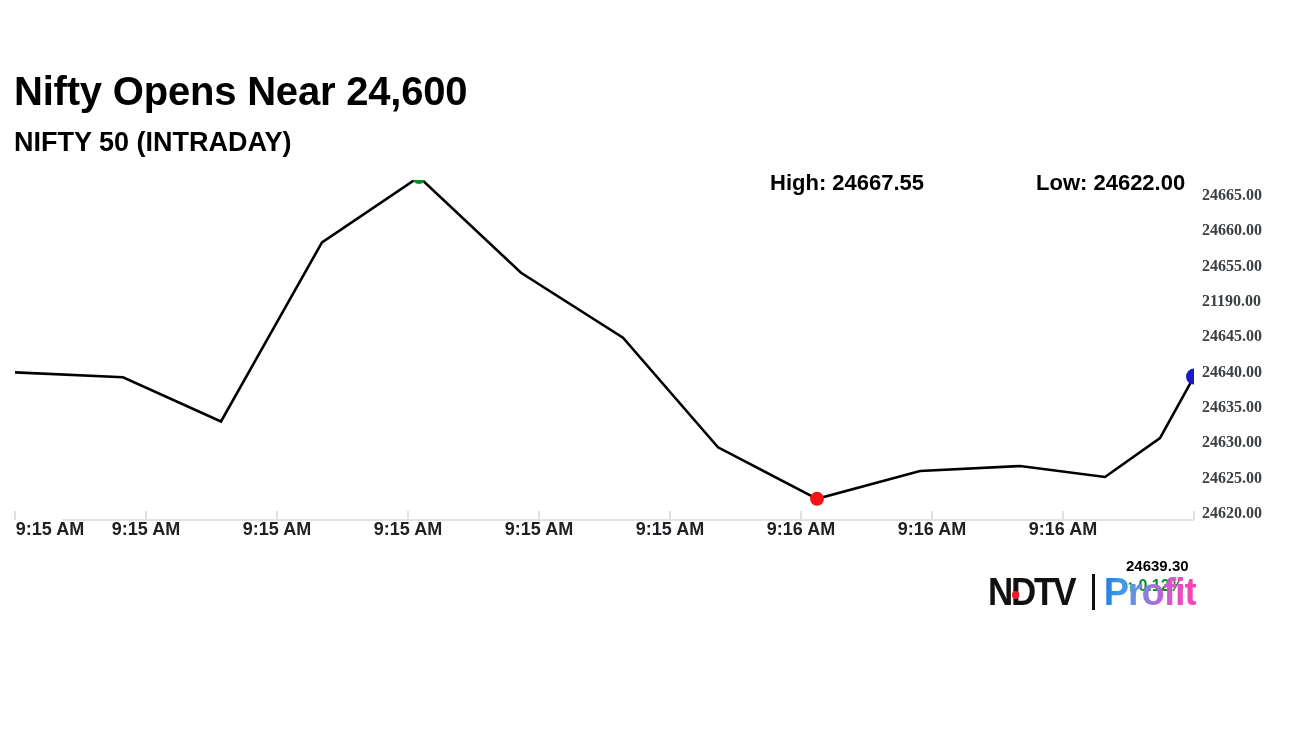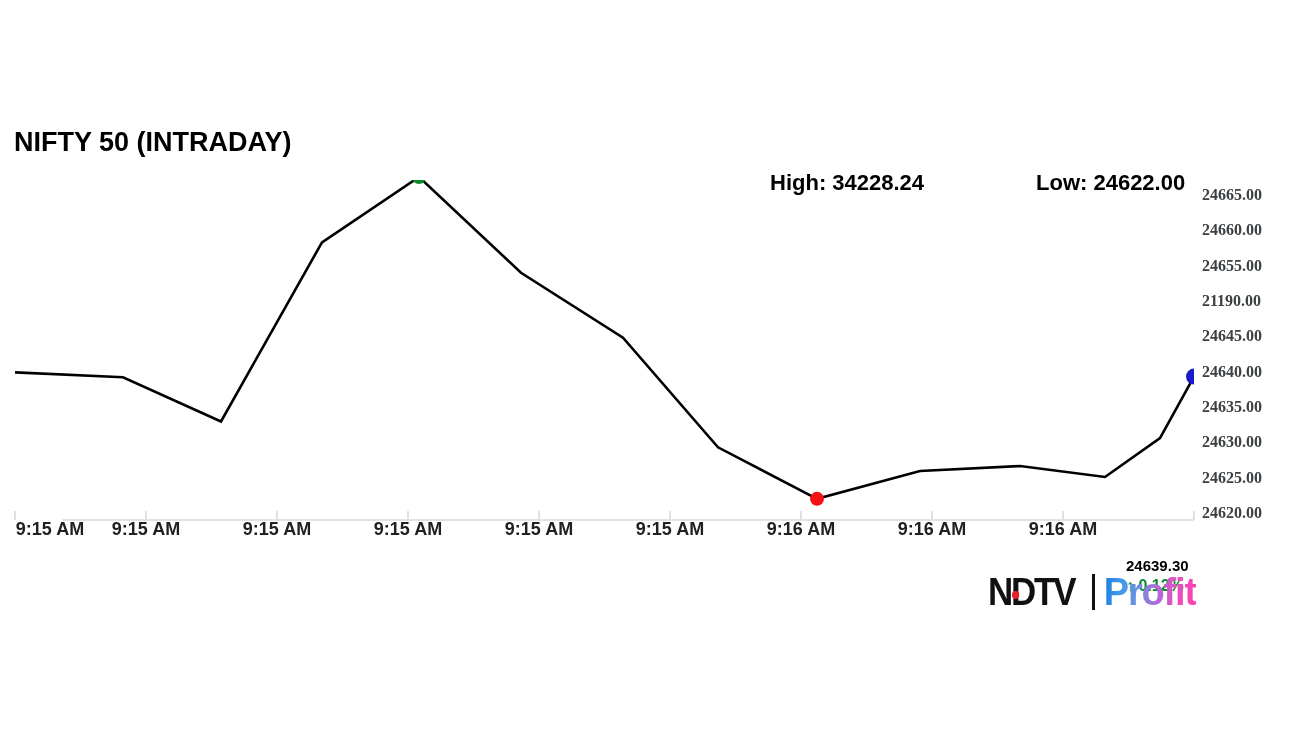--- a/index.html
+++ b/index.html
@@ -149,24 +149,25 @@
     background-clip: text;
     color: transparent;
     -webkit-text-fill-color: transparent;
   }
 </style>
 </head>
 <body>
 
 <div id="stage">
 
+  <div id="headline">Nifty Opens Near 24,600</div>
   <div id="subhead">NIFTY 50 (INTRADAY)</div>
 
   <div id="hl-row">
-    <div class="hl-item" id="hl-high">High: 34228.24</div>
+    <div class="hl-item" id="hl-high">High: 24667.55</div>
     <div class="hl-item" id="hl-low">Low: 24622.00</div>
   </div>
 
   <div id="chart-area">
     <svg id="plot-svg" width="1296" height="350" viewBox="0 0 1296 350">
       <defs>
         <clipPath id="plotclip">
           <rect x="0" y="0" width="1194" height="350"></rect>
         </clipPath>
       </defs>

